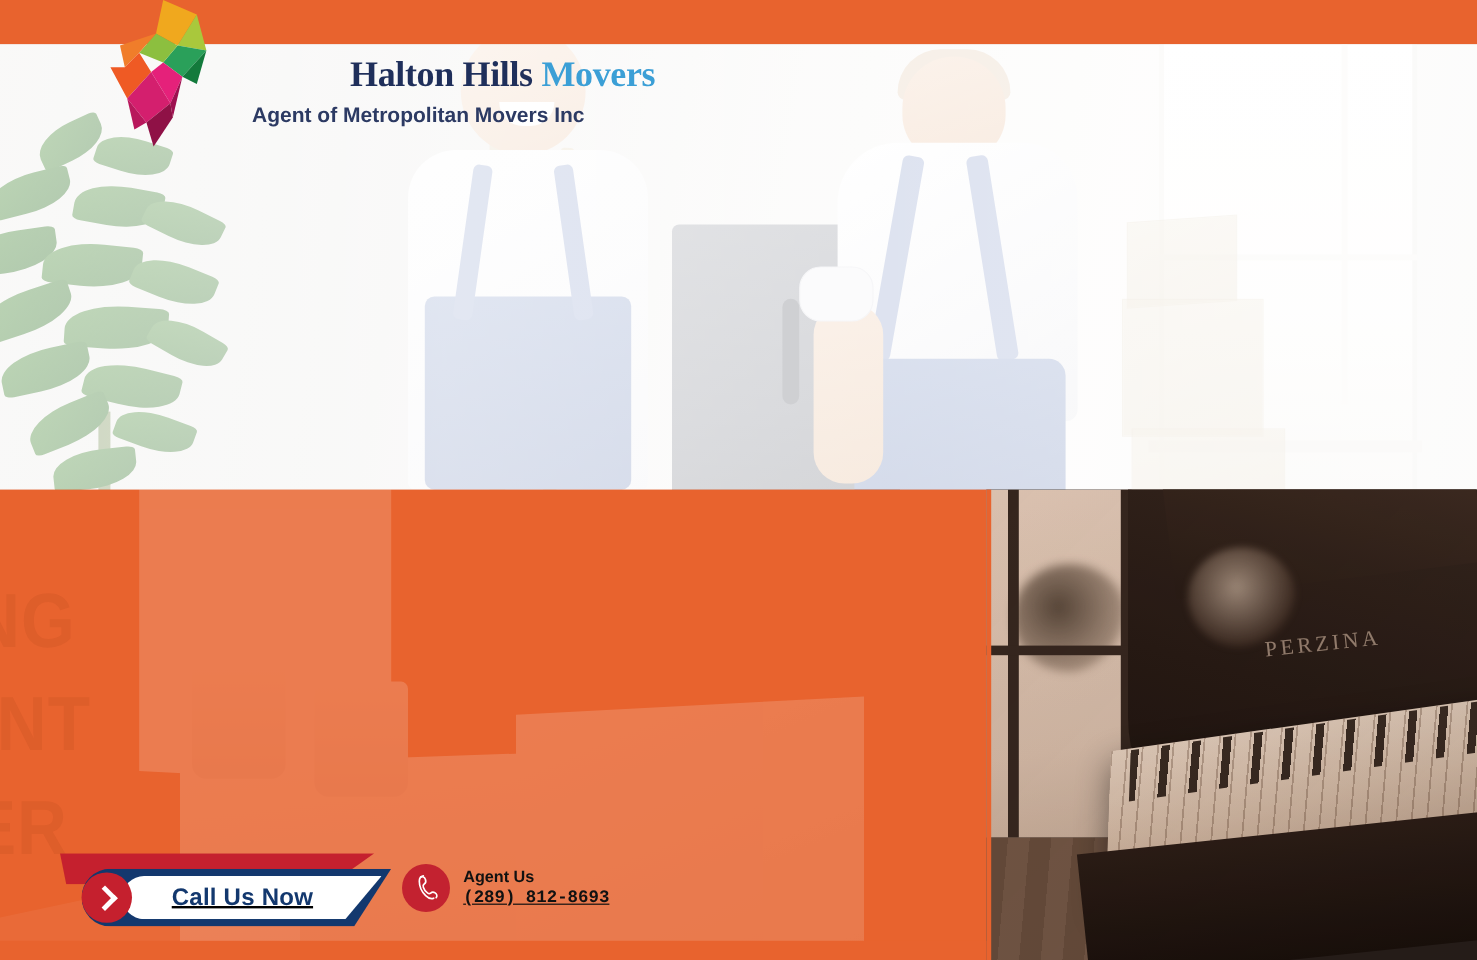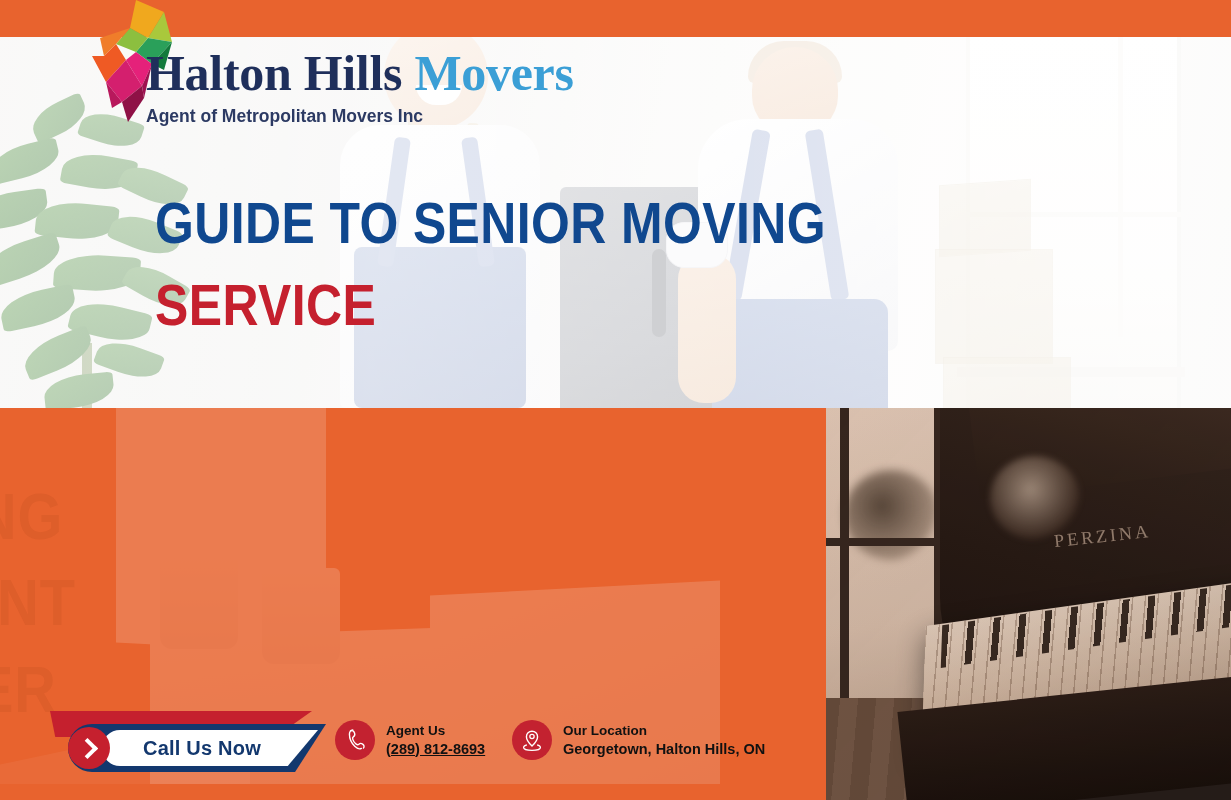--- a/index.html
+++ b/index.html
@@ -137,28 +137,28 @@
   .hero-wash {
     position:absolute; inset:0;
     background:linear-gradient(90deg, rgba(255,255,255,.58) 0%, rgba(255,255,255,.72) 30%, rgba(255,255,255,.66) 60%, rgba(255,255,255,.74) 100%);
   }
 
   
   .logo-block { position:absolute; left:86px; top:-2px; width:420px; height:140px; z-index:6; }
   .logo-mark { position:absolute; left:0; top:0; width:96px; height:128px; }
   .logo-text { position:absolute; left:60px; top:50px; width:400px; }
   .logo-title {
-    font-family:"Liberation Serif", serif; font-size:50px; font-weight:700;
+    font-family:"Liberation Serif", serif; font-size:30px; font-weight:700;
     letter-spacing:-0.3px; white-space:nowrap; line-height:1;text-align:right;
   }
   .logo-title .dark { color:#1f2f5b; }
   .logo-title .blue { color:#3b9fd6; }
   .logo-sub {
     font-family:"Liberation Sans", sans-serif; font-size:17.5px; font-weight:700;
-    color:#2c3a63; margin-top:8px; white-space:nowrap;
+    color:#2c3a63; margin-top:8px; margin-left:64px; white-space:nowrap;
   }
 
   
   .headline { position:absolute; left:155px; top:145px; z-index:5; }
   .headline-line {
     font-family:"Liberation Sans Narrow","Liberation Sans", sans-serif;
     font-weight:700; font-size:58px; line-height:1.42;
     letter-spacing:0.5px;
     transform:scaleX(.86); transform-origin:left center;
   }
@@ -299,21 +299,21 @@
     position:absolute; left:22px; top:13px; width:258px; height:48px;
     background:#13386e;
     clip-path:polygon(0 0, 100% 0, 88% 100%, 0 100%);
     border-radius:24px 0 0 24px;
   }
   .cta-inner {
     position:absolute; left:56px; top:19px; width:216px; height:36px;
     background:#ffffff;
     clip-path:polygon(0 0, 100% 0, 86% 100%, 0 100%);
     border-radius:18px 0 0 18px;
-    display:flex; align-items:center; justify-content:center;
+    display:flex; align-items:center; justify-content:center;text-decoration:underline;
   }
   .cta-label {
     font-size:20px; font-weight:700; color:#13386e; letter-spacing:.2px;
     margin-right:16px;
   }
   .cta-circle {
     position:absolute; left:22px; top:16px; width:42px; height:42px; border-radius:50%;
     background:#c5202e; display:flex; align-items:center; justify-content:center;
   }
   .cta-chev { width:15px; height:15px; border-top:4px solid #fff; border-right:4px solid #fff; transform:rotate(45deg); margin-left:-4px; }
@@ -322,21 +322,21 @@
   .contact { position:absolute; display:flex; align-items:center; gap:11px; }
   .contact.phone { left:335px; top:312px; }
   .contact.loc   { left:512px; top:312px; }
   .c-icon {
     width:40px; height:40px; border-radius:50%; background:#c32230;
     display:flex; align-items:center; justify-content:center; flex:0 0 40px;
   }
   .c-text { color:#111111; }
   .c-title { font-size:13.5px; font-weight:700; line-height:18px; }
   .c-value { font-size:14.5px; font-weight:700; line-height:19px; }
-  .c-value.link { text-decoration:underline; }
+  .c-value.link { text-decoration:underline;font-family:Liberation Mono, monospace; }
 
   
   .bottom-strip {
     position:absolute; left:0; top:784px; width:822px; height:16px;
     background:#e8632e; z-index:4;
   }
 </style>
 </head>
 <body>
 
@@ -398,24 +398,20 @@
         <div class="leaf" style="left:30px;  top:198px; width:76px; height:34px; transform:rotate(-12deg);"></div>
         <div class="leaf" style="left:100px; top:212px; width:80px; height:34px; transform:rotate(14deg);"></div>
         <div class="leaf" style="left:52px;  top:244px; width:72px; height:32px; transform:rotate(-22deg);"></div>
         <div class="leaf" style="left:126px; top:252px; width:66px; height:30px; transform:rotate(20deg);"></div>
         <div class="leaf" style="left:74px;  top:282px; width:70px; height:32px; transform:rotate(-6deg);"></div>
       </div>
 
       <div class="hero-wash"></div>
     </div>
 
-    <div class="headline">
-      <div class="headline-line l1">GUIDE TO SENIOR MOVING</div>
-      <div class="headline-line l2">SERVICE</div>
-    </div>
   </div>
 
   <div class="logo-block">
     <div class="logo-mark">
       <svg viewBox="0 0 96 128" width="96" height="128" aria-hidden="true">
         <polygon points="50,2 78,14 62,40 44,30" fill="#f0a81e"></polygon>
         <polygon points="78,14 86,44 62,40" fill="#a9c83c"></polygon>
         <polygon points="62,40 86,44 66,66 50,54" fill="#2aa05a"></polygon>
         <polygon points="86,44 78,72 66,66" fill="#137a3c"></polygon>
         <polygon points="44,30 62,40 50,54 30,46" fill="#8cbf3f"></polygon>
@@ -470,33 +466,20 @@
             <path d="M9.2 4.2c2.2-.9 3.6.3 4.3 2.2.7 1.9.1 3.2-1.1 4 -1 .7-1.3 1.5-.8 2.9 .6 1.9 2 3.9 3.7 5.1 1.2.9 2.1.8 2.9.1 1.1-1 2.5-1.2 4-.1 1.6 1.2 2.1 2.8.9 4.3" fill="none" stroke="#ffffff" stroke-width="1.5" stroke-linecap="round"></path>
             <path d="M11.6 3.1c-2.3.4-3.6 2.2-3.6 4.8 0 4.6 2.3 9.6 5.7 12.9 2.5 2.4 5.2 3.3 7.2 2.3" fill="none" stroke="#ffffff" stroke-width="1.5" stroke-linecap="round"></path>
           </svg>
         </span>
         <span class="c-text">
           <span class="c-title" style="display:block;">Agent Us</span>
           <span class="c-value link" style="display:block;">(289) 812-8693</span>
         </span>
       </div>
 
-      <div class="contact loc">
-        <span class="c-icon">
-          <svg viewBox="0 0 28 28" width="26" height="26" aria-hidden="true">
-            <path d="M14 4.5c-3.4 0-6 2.6-6 5.9 0 4.2 6 10.1 6 10.1s6-5.9 6-10.1c0-3.3-2.6-5.9-6-5.9z" fill="none" stroke="#ffffff" stroke-width="1.5"></path>
-            <circle cx="14" cy="10.2" r="2.3" fill="none" stroke="#ffffff" stroke-width="1.4"></circle>
-            <path d="M8.5 19.3c-2.2.6-3.6 1.6-3.6 2.7 0 1.8 4.1 3.2 9.1 3.2s9.1-1.4 9.1-3.2c0-1.1-1.4-2.1-3.6-2.7" fill="none" stroke="#ffffff" stroke-width="1.3"></path>
-          </svg>
-        </span>
-        <span class="c-text">
-          <span class="c-title" style="display:block;">Our Location</span>
-          <span class="c-value" style="display:block;">Georgetown, Halton Hills, ON</span>
-        </span>
-      </div>
     </div>
 
     <div class="bottom-right">
       <div class="piano-scene">
         <div class="piano-window"></div>
         <div class="piano-blur-plant"></div>
         <div class="piano-mullion v1"></div>
         <div class="piano-mullion v2"></div>
         <div class="piano-mullion h1"></div>
         <div class="piano-floor"></div>

